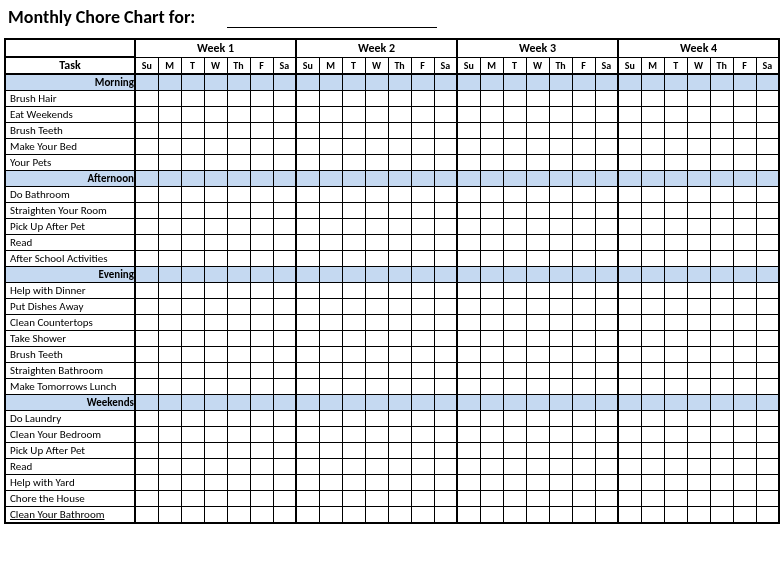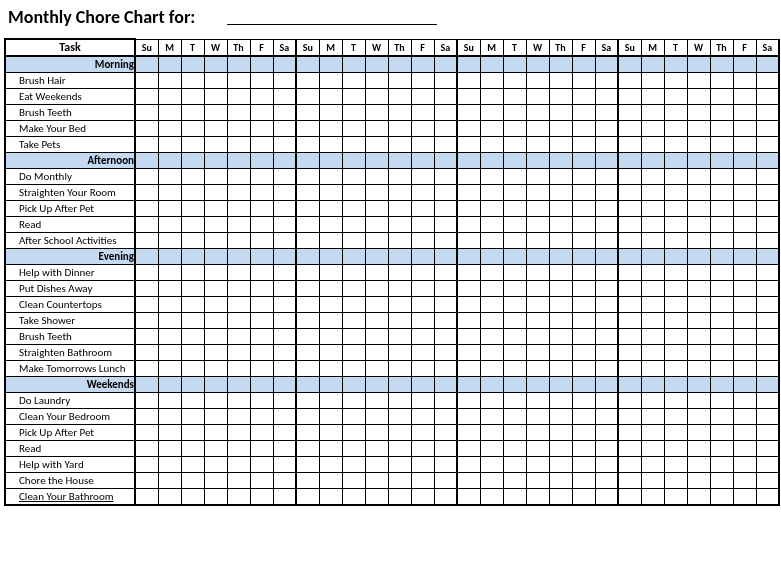--- a/index.html
+++ b/index.html
@@ -5,21 +5,21 @@
   * { box-sizing: border-box; }
   body {
     margin: 0;
     padding: 4px;
     font-family: Calibri, Arial, sans-serif;
     background: #fff;
     width: 781px;
   }
   .title-row {
     display: flex;
-    align-items: center;
+    align-items: flex-end;
     padding: 2px 4px 10px 4px;
     gap: 28px;
   }
   .title-text {
     font-size: 18px;
     font-weight: bold;
   }
   .title-line {
     border-bottom: 1.5px solid #000;
     width: 210px;
@@ -53,21 +53,21 @@
     font-size: 12px;
     border-top: 2px solid #000;
     border-left: 2px solid #000;
   }
   th.day-header {
     font-weight: bold;
     font-size: 10px;
   }
   td.task-cell {
     text-align: left;
-    padding-left: 13px;
+    padding-left: 4px;
     border-left: 2px solid #000;
   }
   td.section-cell {
     background: #c5d9f1;
     font-weight: bold;
     text-align: right;
     padding-left: 3px;
     border-left: 2px solid #000;
   }
   td.section-day {
@@ -115,20 +115,27 @@
       <col class="day-col">
       <col class="day-col">
       <col class="day-col">
       <col class="day-col">
       <col class="day-col">
       <col class="day-col">
       <col class="day-col">
       <col class="day-col">
     </colgroup>
 <thead>
+      <tr class="header-row1">
+        <th class="task-header bl" rowspan="1"></th>
+        <th class="week-header bl" colspan="7">Week 1</th>
+        <th class="week-header bl" colspan="7">Week 2</th>
+        <th class="week-header bl" colspan="7">Week 3</th>
+        <th class="week-header bl br" colspan="7">Week 4</th>
+      </tr>
       <tr class="header-row2">
         <th class="task-header bl">Task</th>
         <th class="day-header bl">Su</th>
         <th class="day-header">M</th>
         <th class="day-header">T</th>
         <th class="day-header">W</th>
         <th class="day-header">Th</th>
         <th class="day-header">F</th>
         <th class="day-header">Sa</th>
         <th class="day-header bl">Su</th>
@@ -304,21 +311,21 @@
         <td class=""></td>
         <td class="bl"></td>
         <td class=""></td>
         <td class=""></td>
         <td class=""></td>
         <td class=""></td>
         <td class=""></td>
         <td class="br"></td>
       </tr>
       <tr class="task-row">
-        <td class="task-cell">Take Pets</td>
+        <td class="task-cell">Your Pets</td>
         <td class="bl"></td>
         <td class=""></td>
         <td class=""></td>
         <td class=""></td>
         <td class=""></td>
         <td class=""></td>
         <td class=""></td>
         <td class="bl"></td>
         <td class=""></td>
         <td class=""></td>
@@ -366,21 +373,21 @@
         <td class="section-day"></td>
         <td class="section-day bl"></td>
         <td class="section-day"></td>
         <td class="section-day"></td>
         <td class="section-day"></td>
         <td class="section-day"></td>
         <td class="section-day"></td>
         <td class="section-day br"></td>
       </tr>
       <tr class="task-row">
-        <td class="task-cell">Do Monthly</td>
+        <td class="task-cell">Do Bathroom</td>
         <td class="bl"></td>
         <td class=""></td>
         <td class=""></td>
         <td class=""></td>
         <td class=""></td>
         <td class=""></td>
         <td class=""></td>
         <td class="bl"></td>
         <td class=""></td>
         <td class=""></td>

